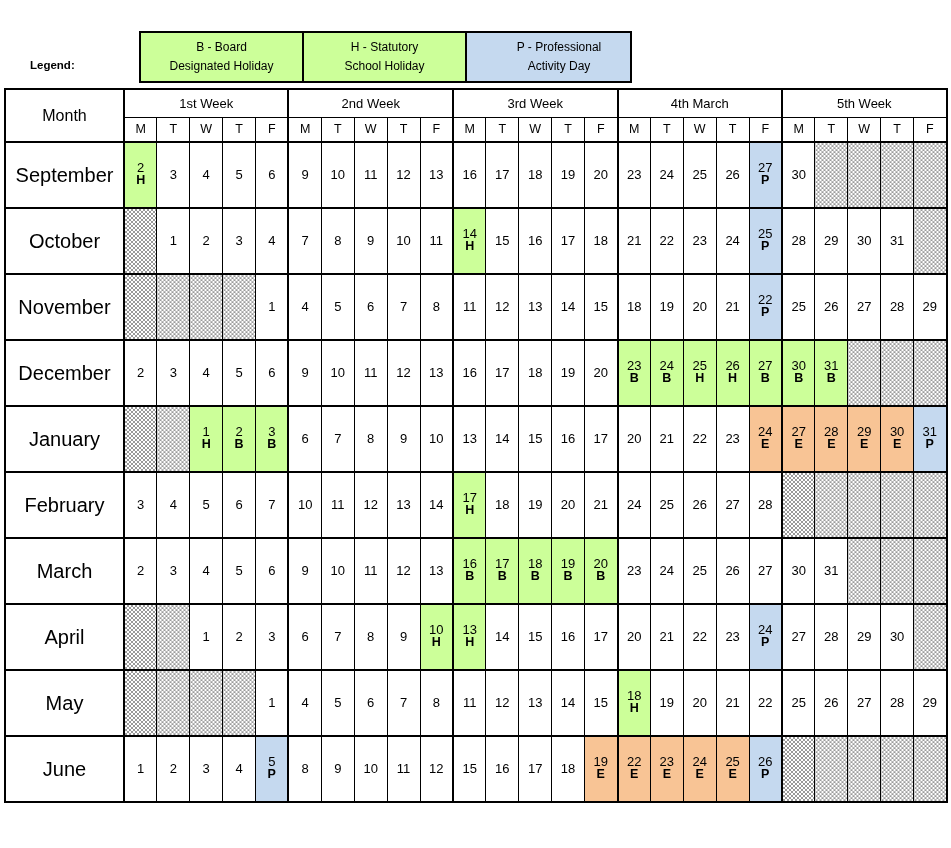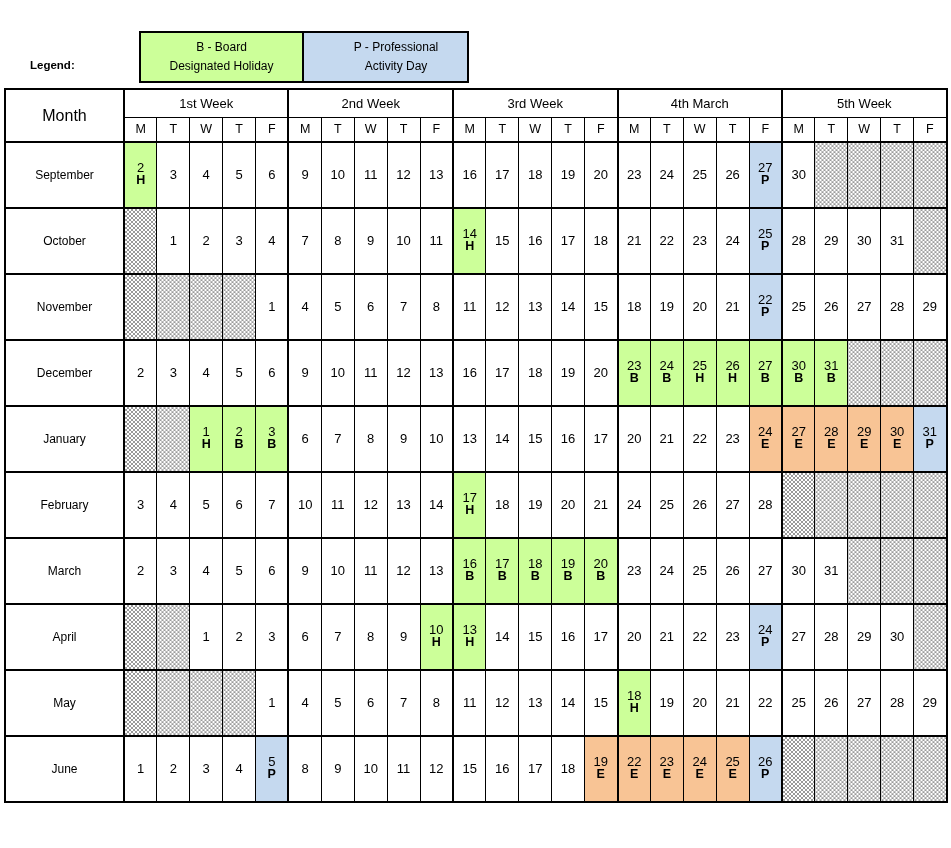--- a/index.html
+++ b/index.html
@@ -90,21 +90,21 @@
     text-align: center;
     vertical-align: middle;
     font-weight: normal;
     box-sizing: border-box;
   }
   
   table.cal { border: 2.5px solid #000; }
 
   .c-month {
     width: 119px;
-    font-size: 12px;
+    font-size: 20px;
     font-weight: bold;
     border-right: 2.5px solid #000 !important;
   }
   th.c-month-head {
     font-size: 16px;
     font-weight: bold;
   }
   .wk-head {
     height: 28px;
     font-size: 13px;
@@ -170,20 +170,24 @@
 
 <div class="page">
 
 
   <div class="legend-wrap">
     <div class="legend-label">Legend:</div>
     <div class="legend-cells">
       <div class="legend-cell lg-B">
         <span class="l1">B - Board</span>
         <span class="l2">Designated Holiday</span>
+      </div>
+      <div class="legend-cell lg-H">
+        <span class="l1">H - Statutory</span>
+        <span class="l2">School Holiday</span>
       </div>
       <div class="legend-cell lg-P">
         <span class="l1">P - Professional</span>
         <span class="l2">Activity Day</span>
       </div>
     </div>
   </div>
 
   <table class="cal">
     <colgroup id="cal-colgroup">

